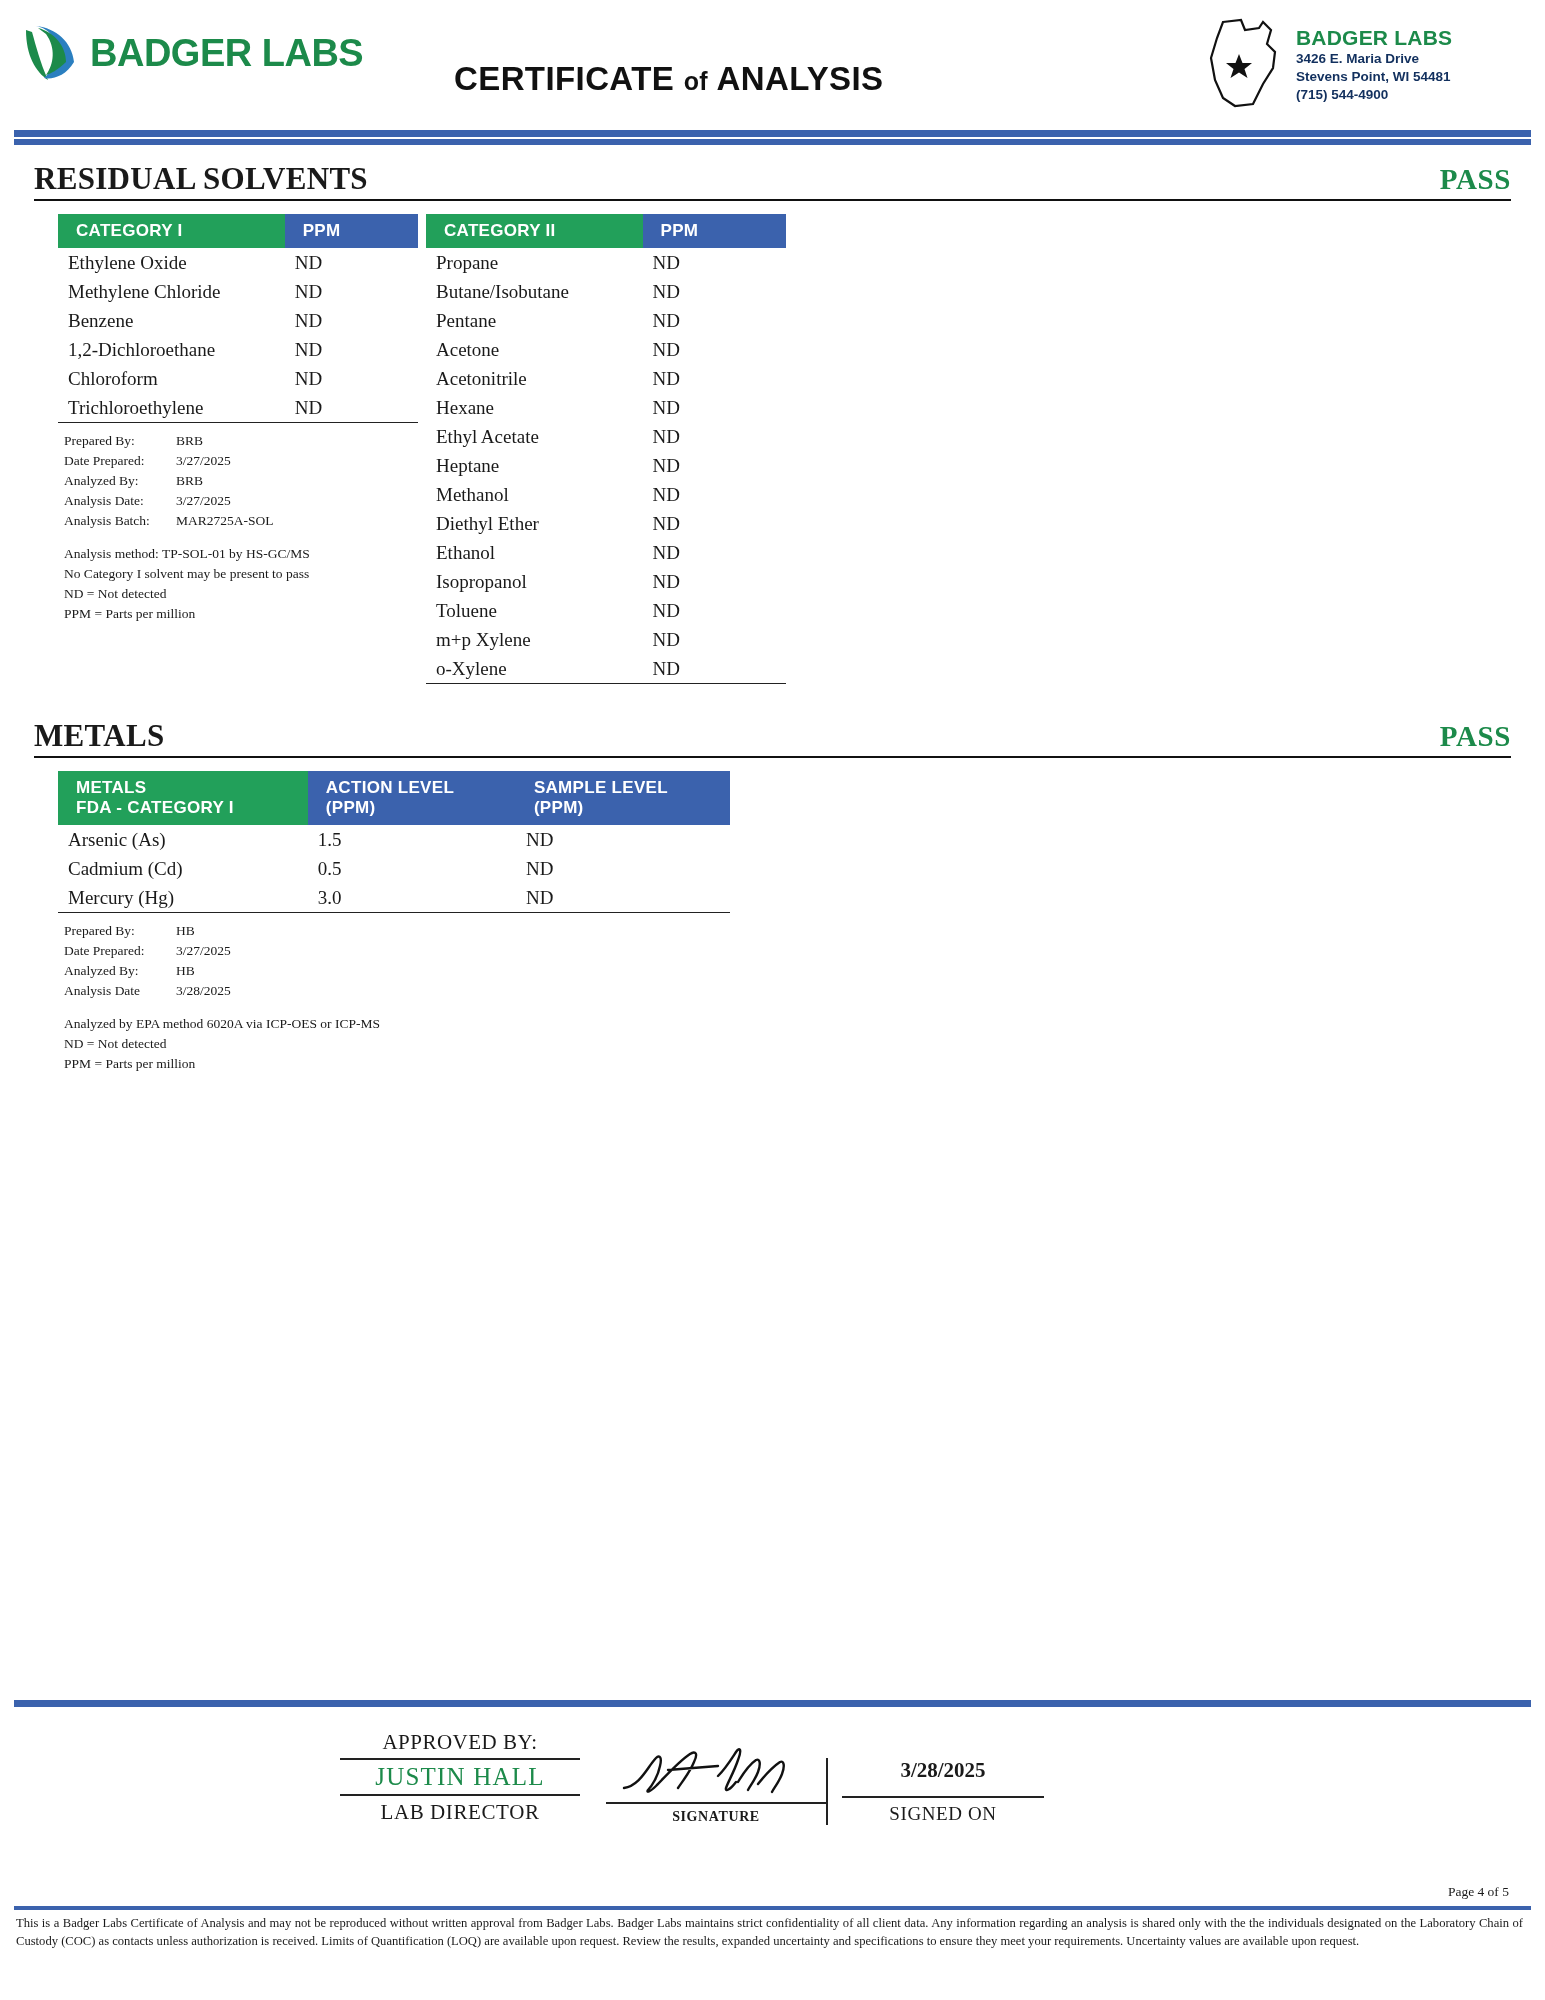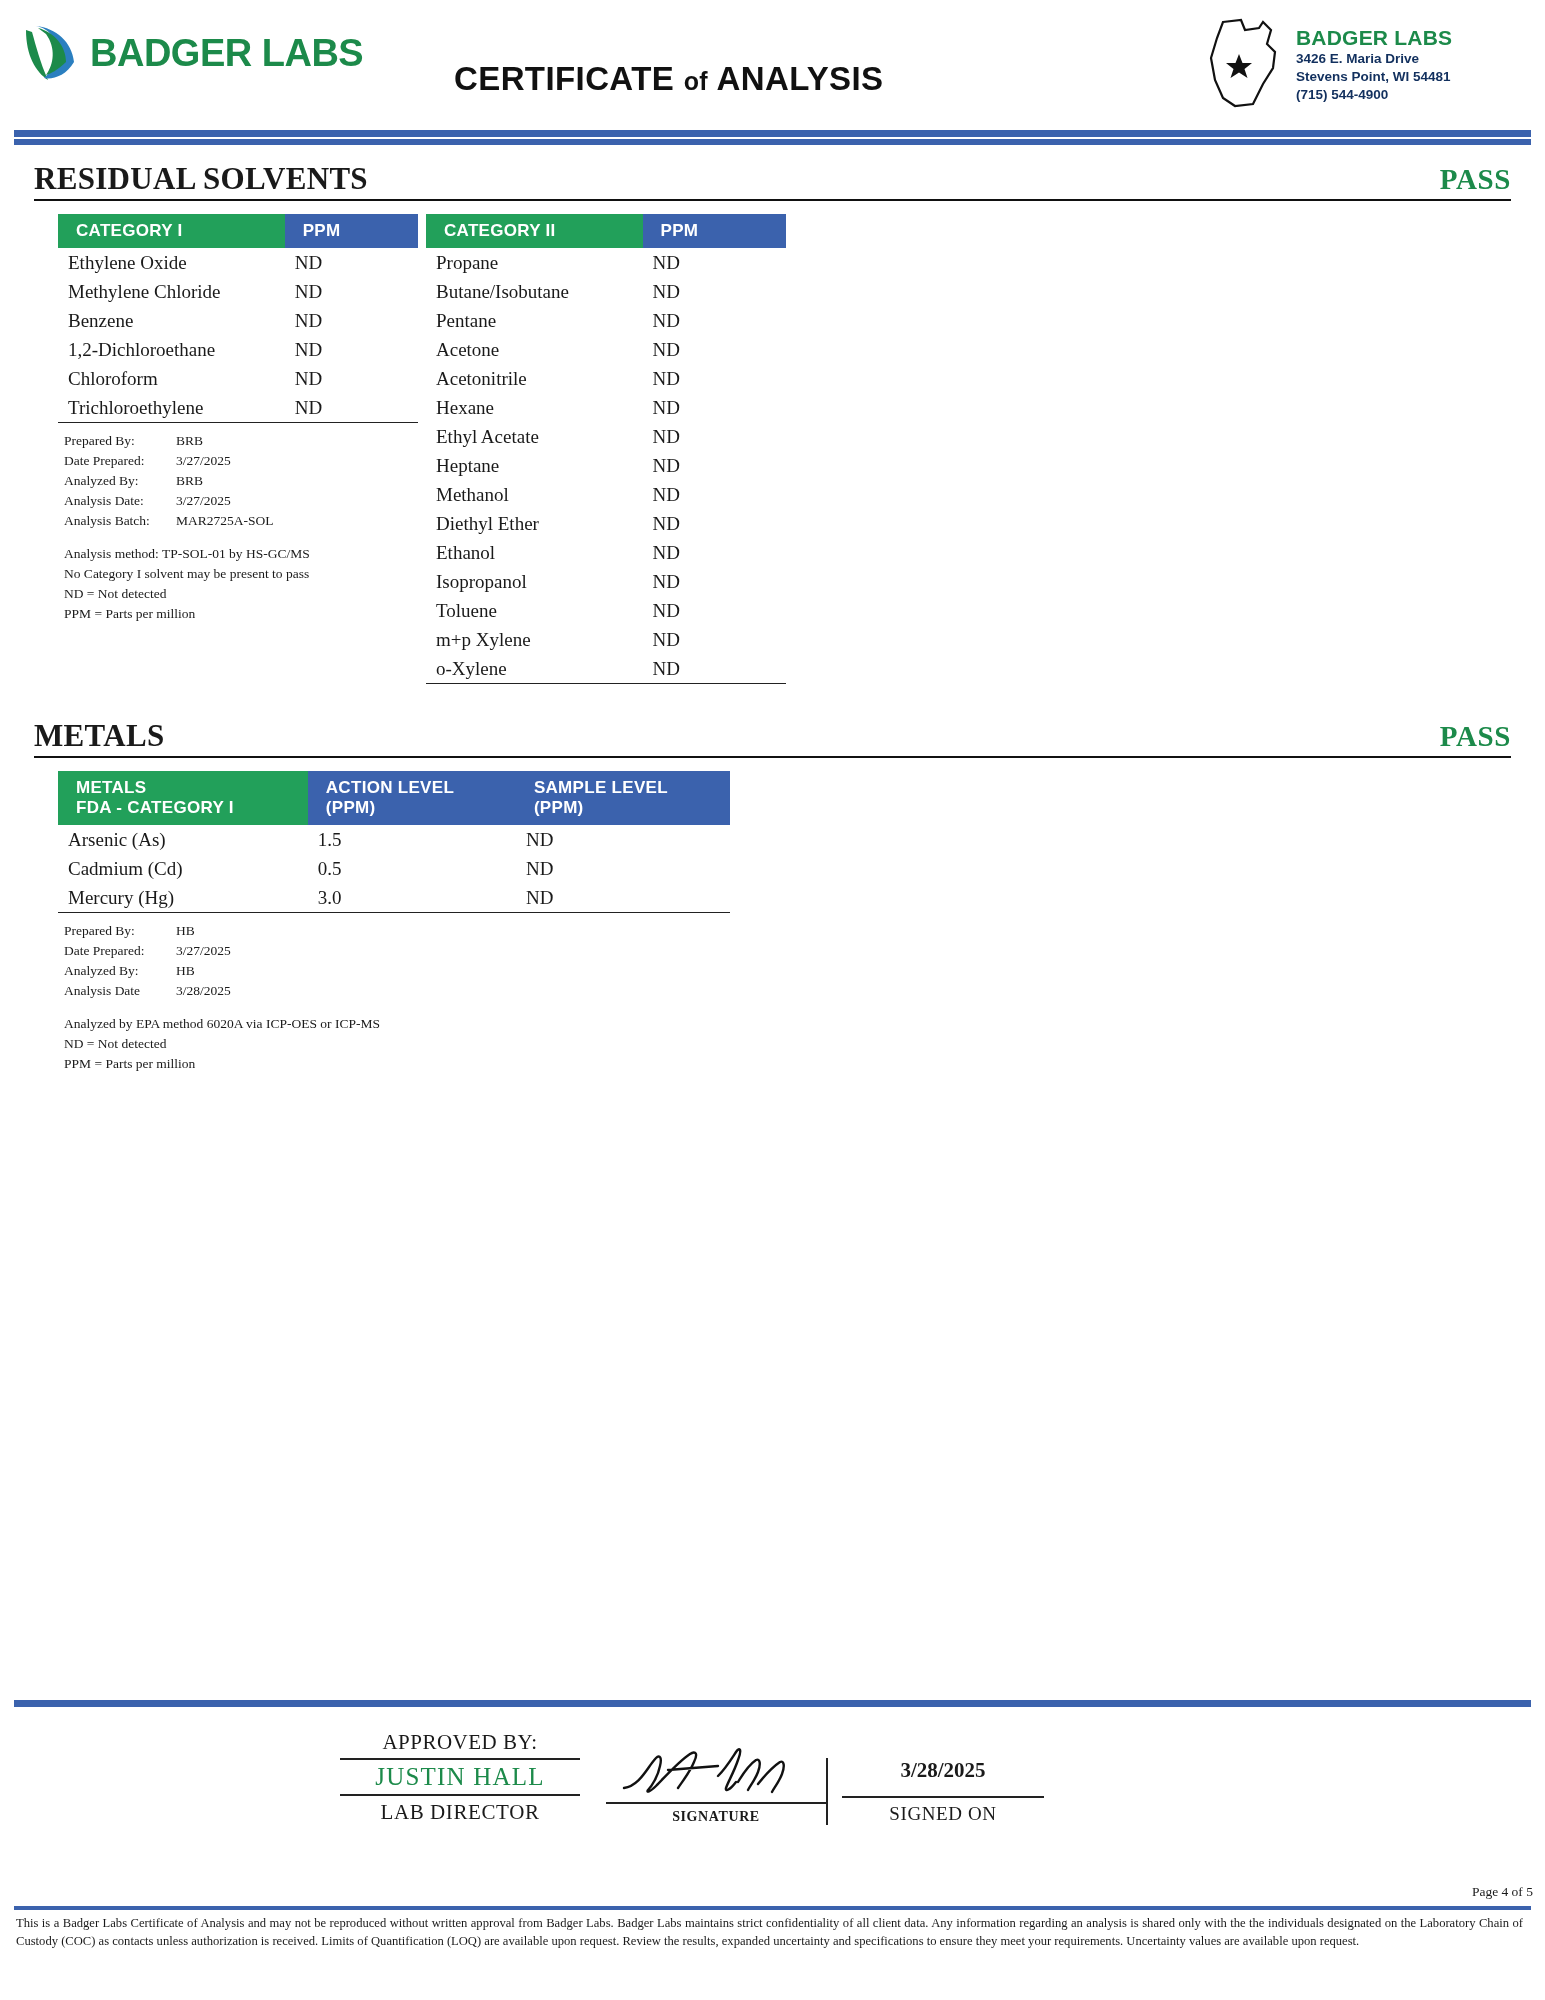--- a/index.html
+++ b/index.html
@@ -266,21 +266,21 @@
   .date-label {
     font-weight: normal;
     font-size: 19px;
     letter-spacing: 0.6px;
     border-top: 2px solid #222;
     padding-top: 5px;
     margin: 0 14px;
   }
   .page-num {
     position: absolute;
-    right: 12px;
+    right: 36px;
     top: 1884px;
     font-size: 13.5px;
   }
   .disclaimer-rule {
     position: absolute;
     left: 14px;
     right: 14px;
     top: 1906px;
     height: 4px;
     background: #3b62ad;

